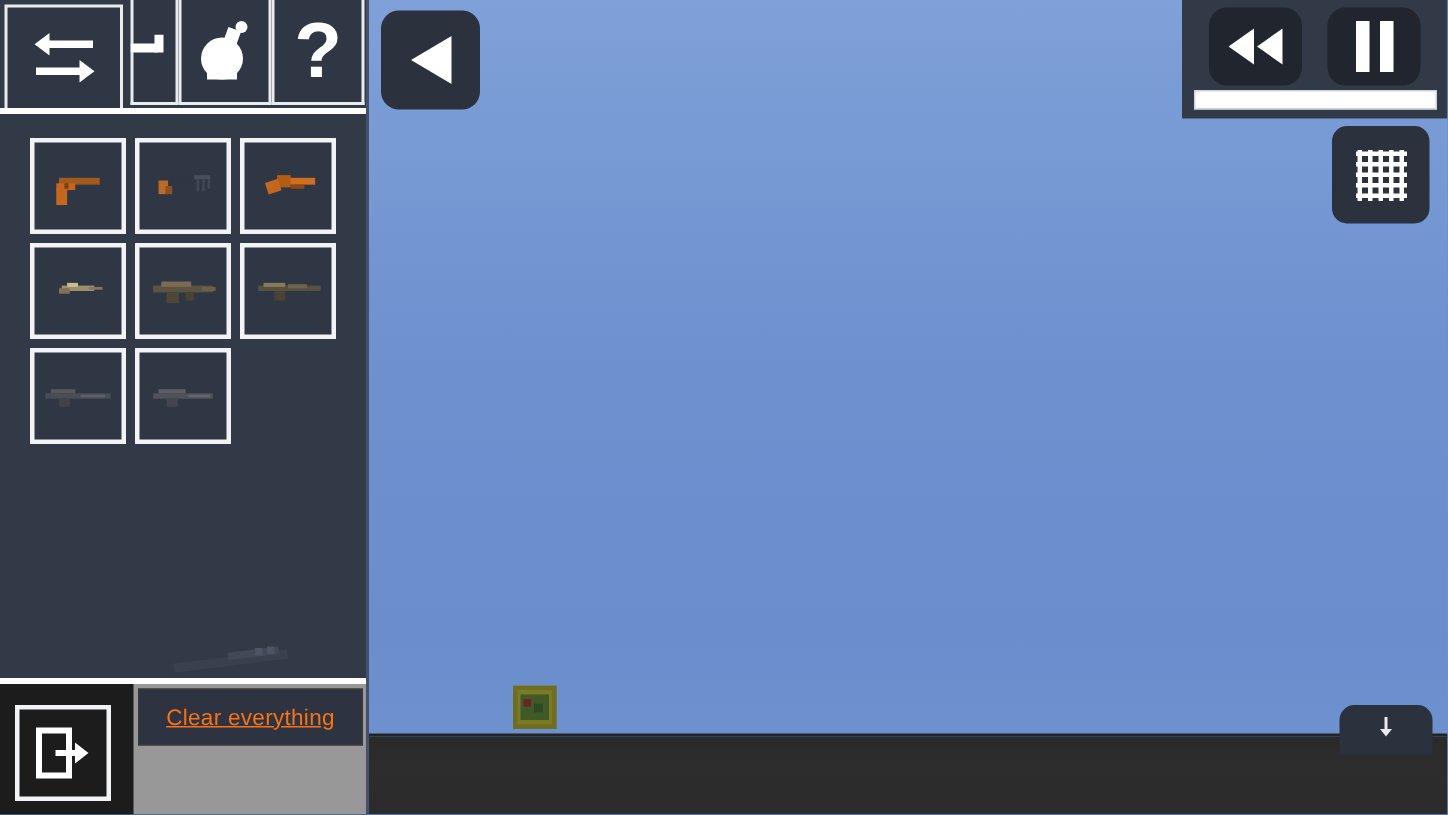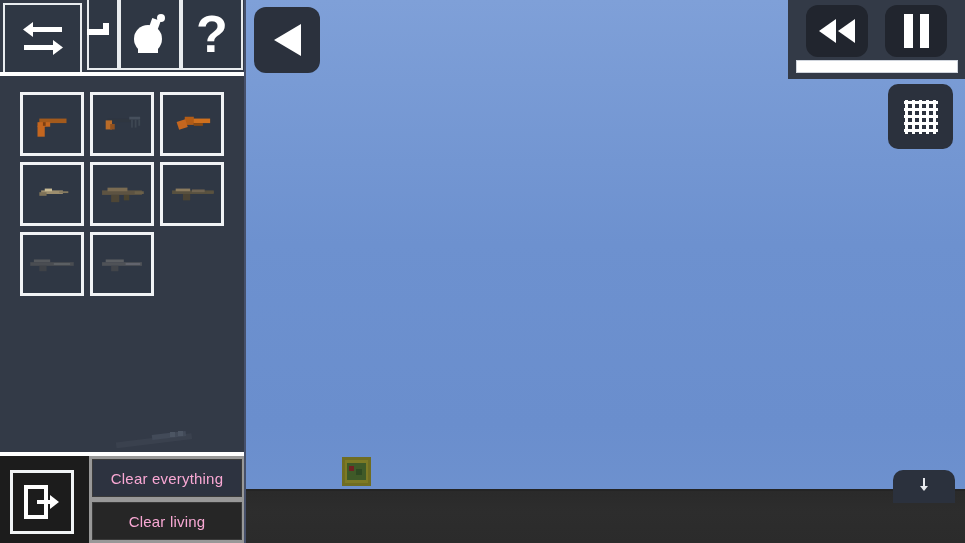--- a/index.html
+++ b/index.html
@@ -129,25 +129,26 @@
   }
   .clear-stack {
     position: absolute; left: 89px; top: 456px;
     width: 156px; height: 87px;
     background: rgba(255,255,255,0.55);
     padding: 3px;
   }
   .clear-btn {
     width: 100%; height: 38px;
     background: #262626;
-    color: #f9a8d4;
+    color: #f97316;
     font-size: 15px;
     display: flex; align-items: center; justify-content: center;
     border: 1px solid #3a3a3a;
     letter-spacing: 0.2px;
+    text-decoration: underline;
   }
   .clear-btn.first { background: #2d3340; margin-bottom: 5px; }
 
   
   .back-btn {
     position: absolute; left: 254px; top: 7px;
     width: 66px; height: 66px;
     background: #2b313d;
     border-radius: 12px;
     display: flex; align-items: center; justify-content: center;
@@ -394,19 +395,18 @@
             <rect x="3" y="3" width="20" height="30"></rect>
           </g>
           <rect x="14" y="16" width="18" height="4" fill="#ffffff"></rect>
           <polygon points="27,11 27,25 36,18" fill="#ffffff"></polygon>
         </svg>
       </div>
     </div>
 
     <div class="clear-stack">
       <div class="clear-btn first">Clear everything</div>
-      <div class="clear-btn">Clear living</div>
     </div>
 
     <div class="sidebar-edge"></div>
   </div>
 
 </div>
 
 </body></html>

